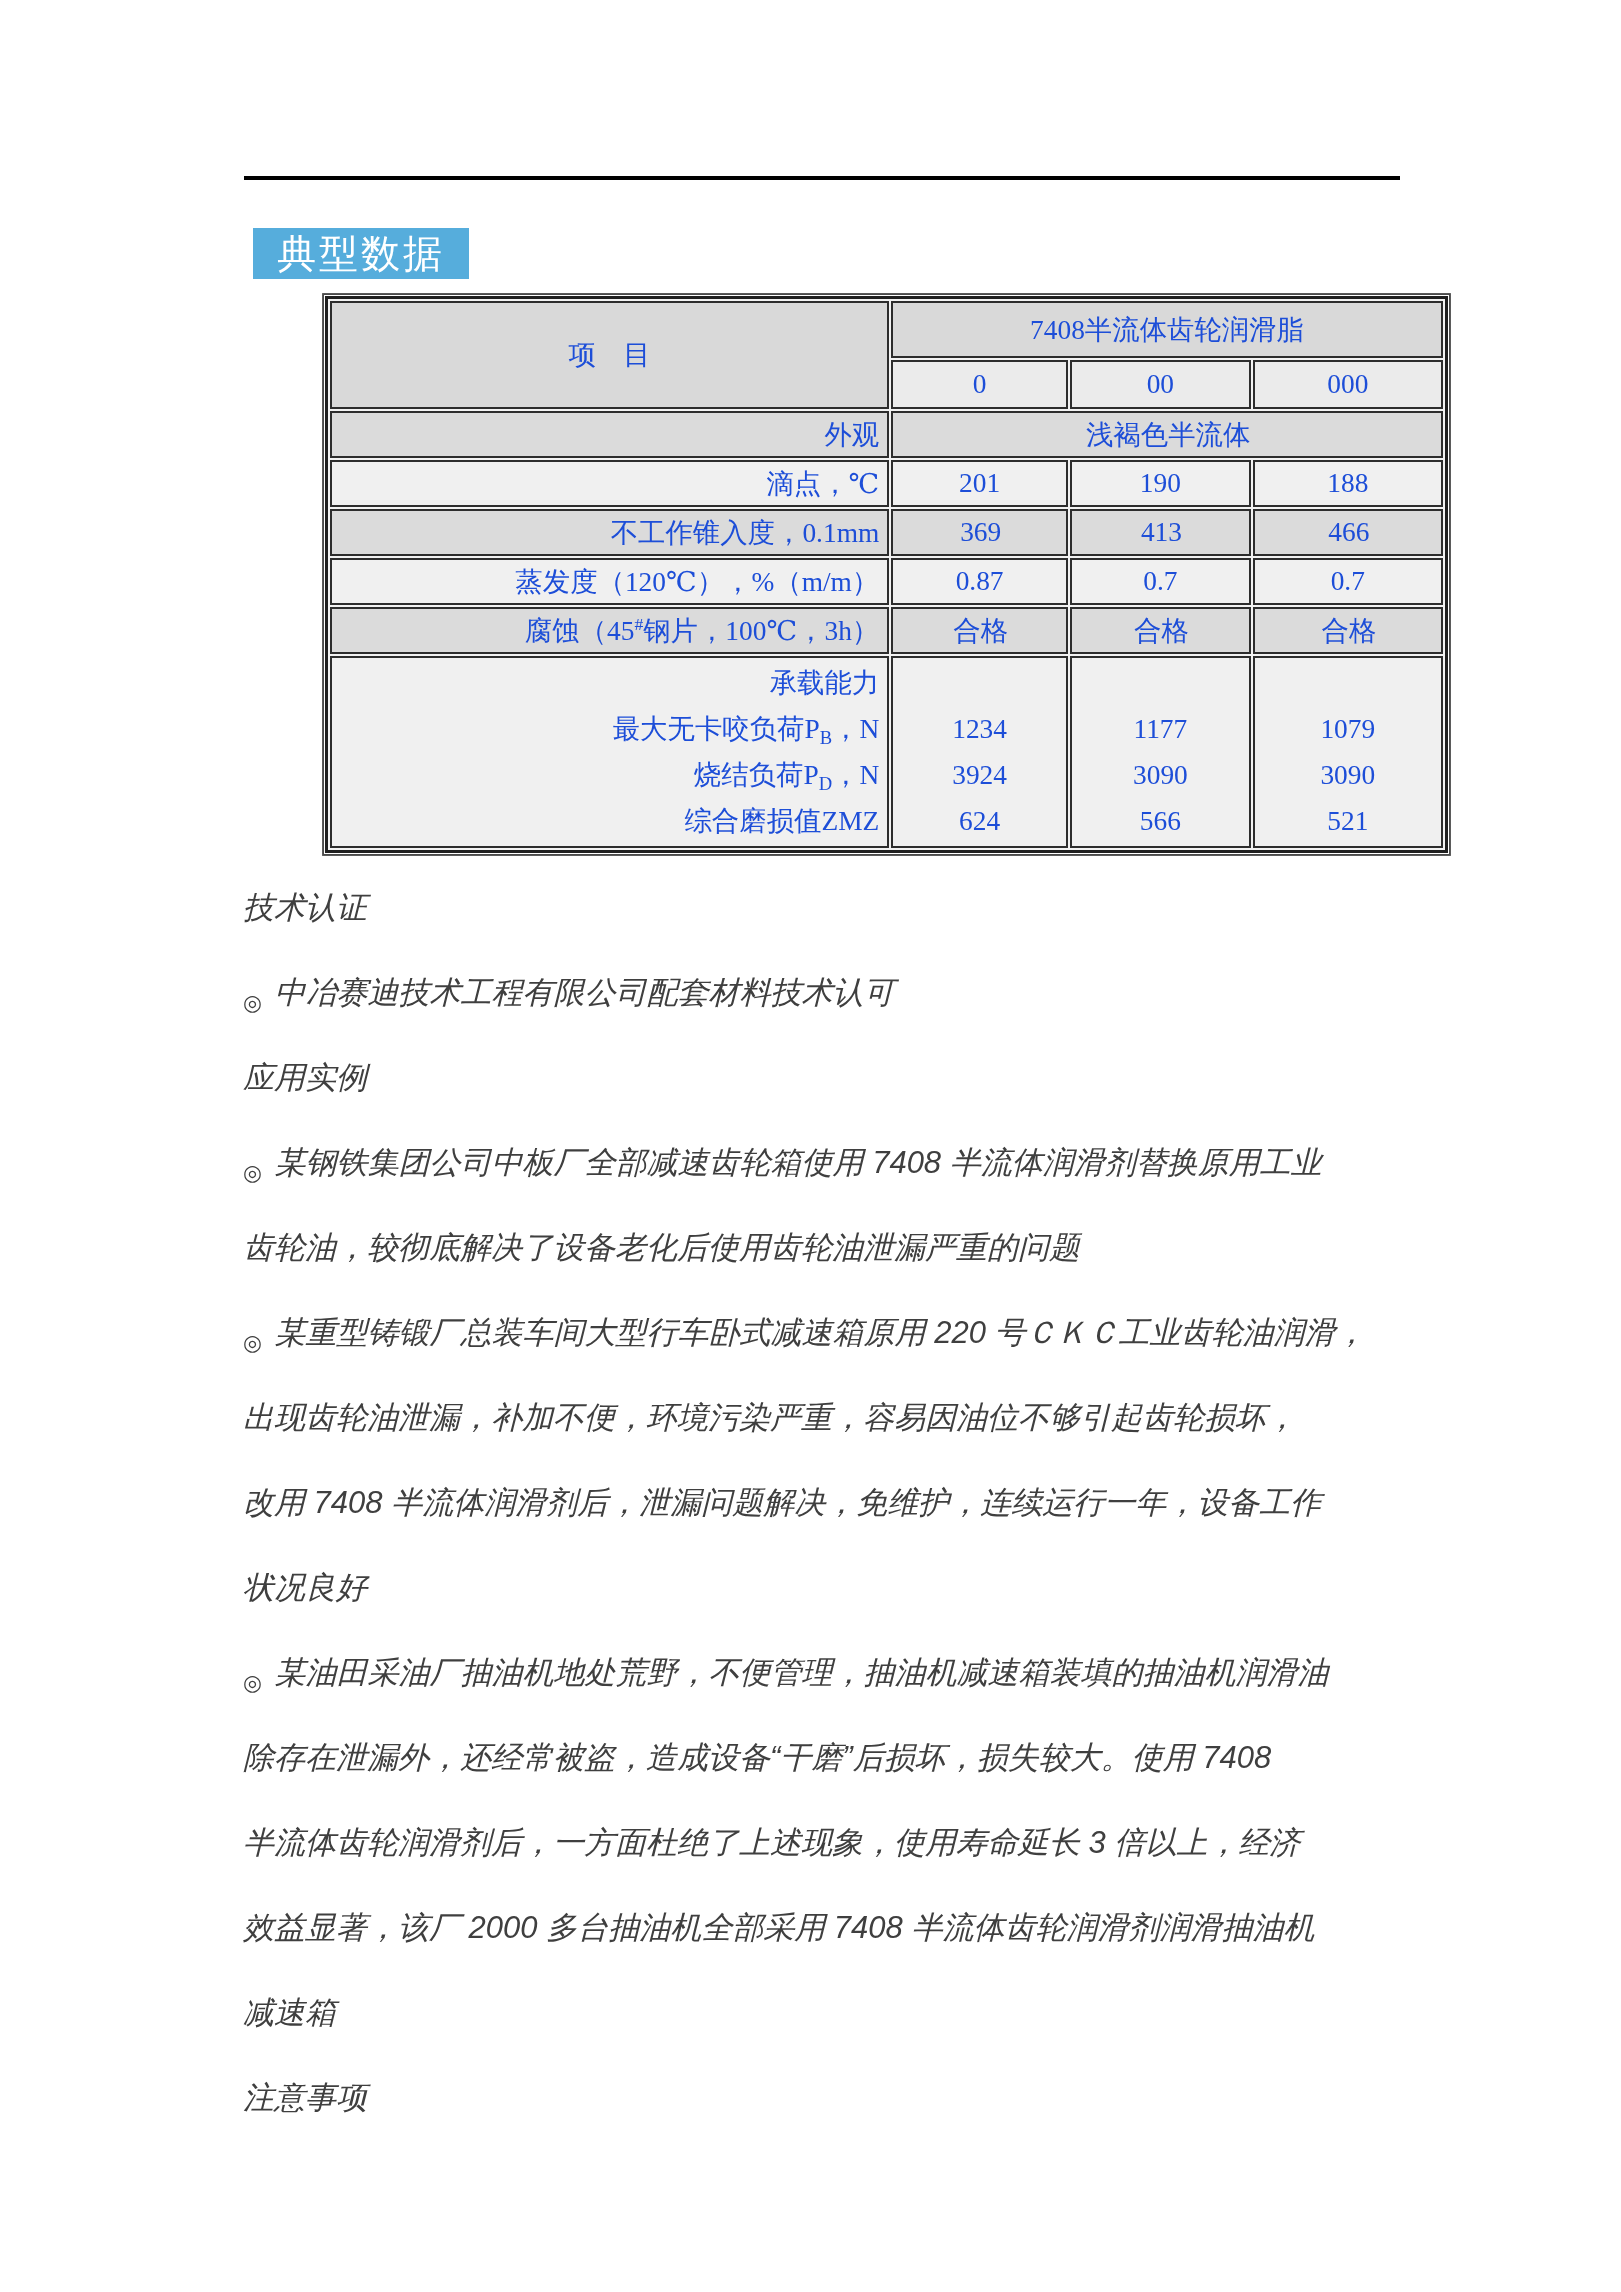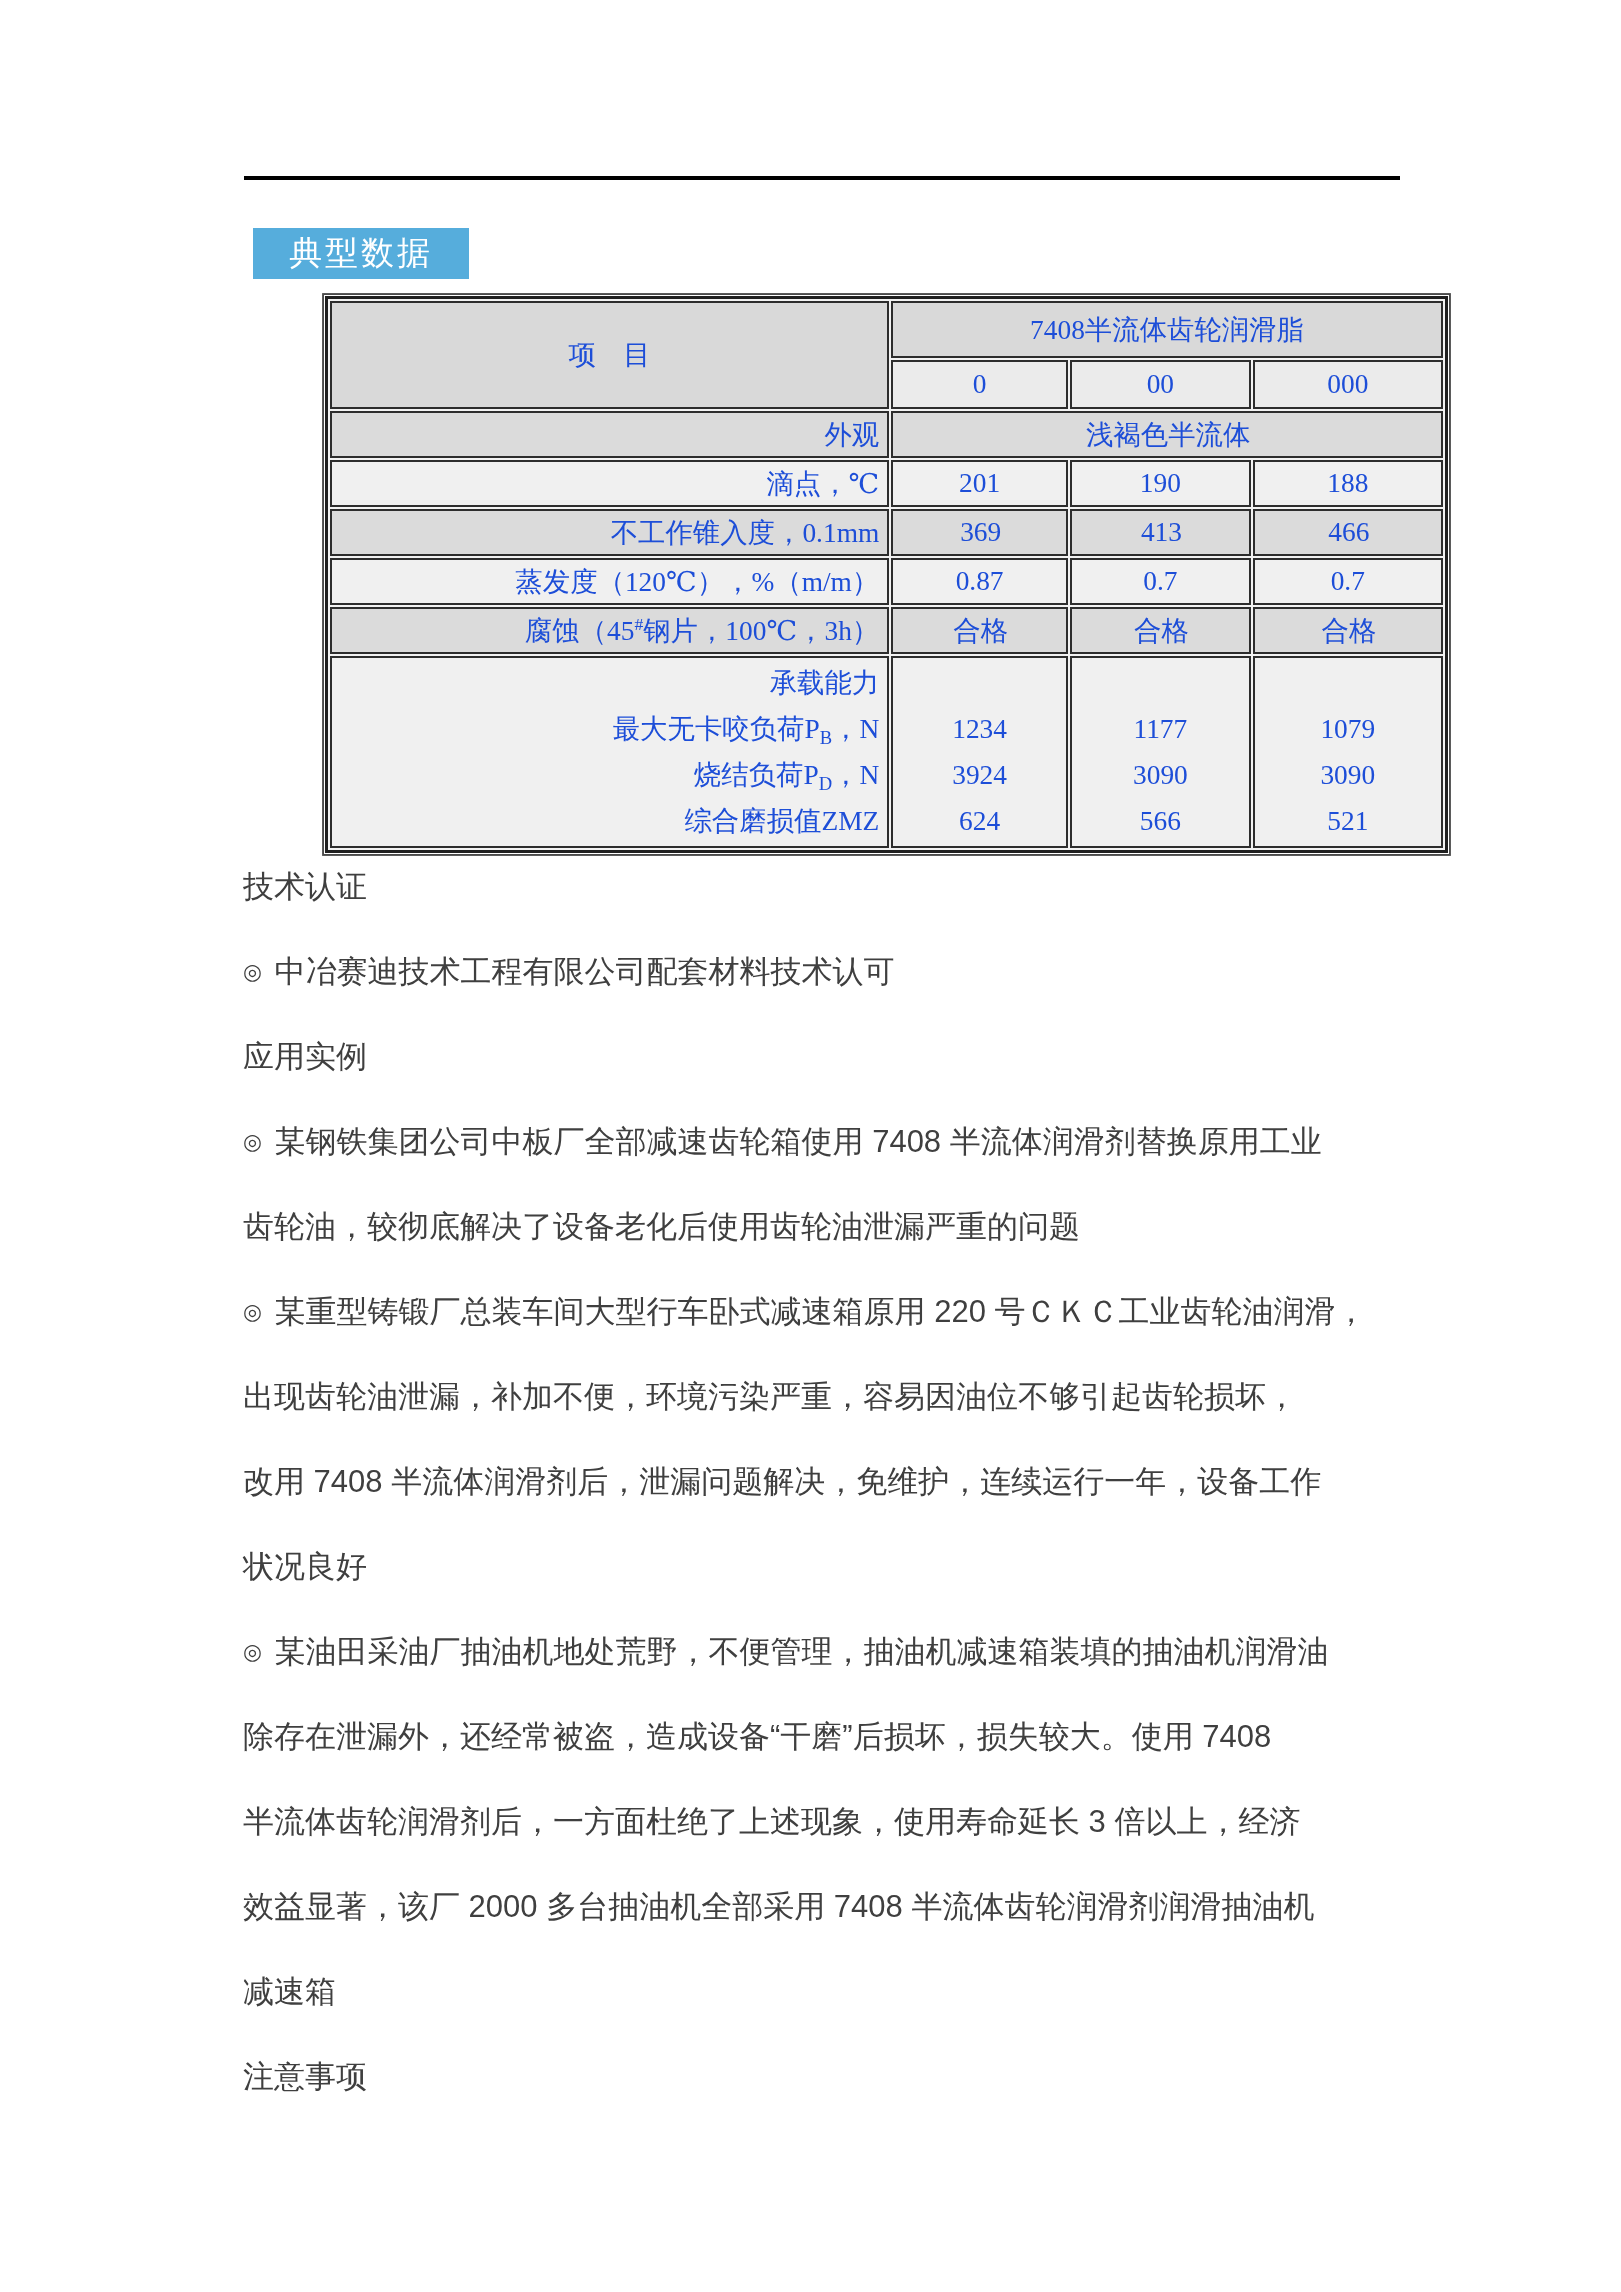--- a/index.html
+++ b/index.html
@@ -16,21 +16,21 @@
     left:244px; top:176px;
     width:1156px; height:3.9px;
     background:#000000;
   }
   .badge{
     position:absolute;
     left:253px; top:228px;
     width:216px; height:51px;
     background:#56ADDC;
     color:#ffffff;
-    font-size:33px;
+    font-size:39px;
     letter-spacing:2.9px;
     display:flex; align-items:center; justify-content:center;
   }
   .table-wrap{
     position:absolute;
     left:325px; top:296px;
     width:1123px;
   }
   table.data{
     width:100%;
@@ -62,21 +62,21 @@
   .cap-indent{margin-left:59px;}
   sub{font-size:18.6px;}
   sup{font-size:17.6px;}
   .body-text{
     position:absolute;
     left:243px; top:844px;
     width:1176px;
     color:#3f3f3f;
     font-size:31px;
   }
-  .line{height:85px;display:flex;align-items:center;white-space:nowrap;}
+  .line{height:85px;display:flex;align-items:flex-end;white-space:nowrap;font-style:italic;}
   .bullet{font-size:21.6px;line-height:1;}
   .bullet:not(:empty){margin-right:12.7px;}
 </style>
 </head>
 <body>
 
 <div class="page">
 
   <div class="top-rule"></div>
 

